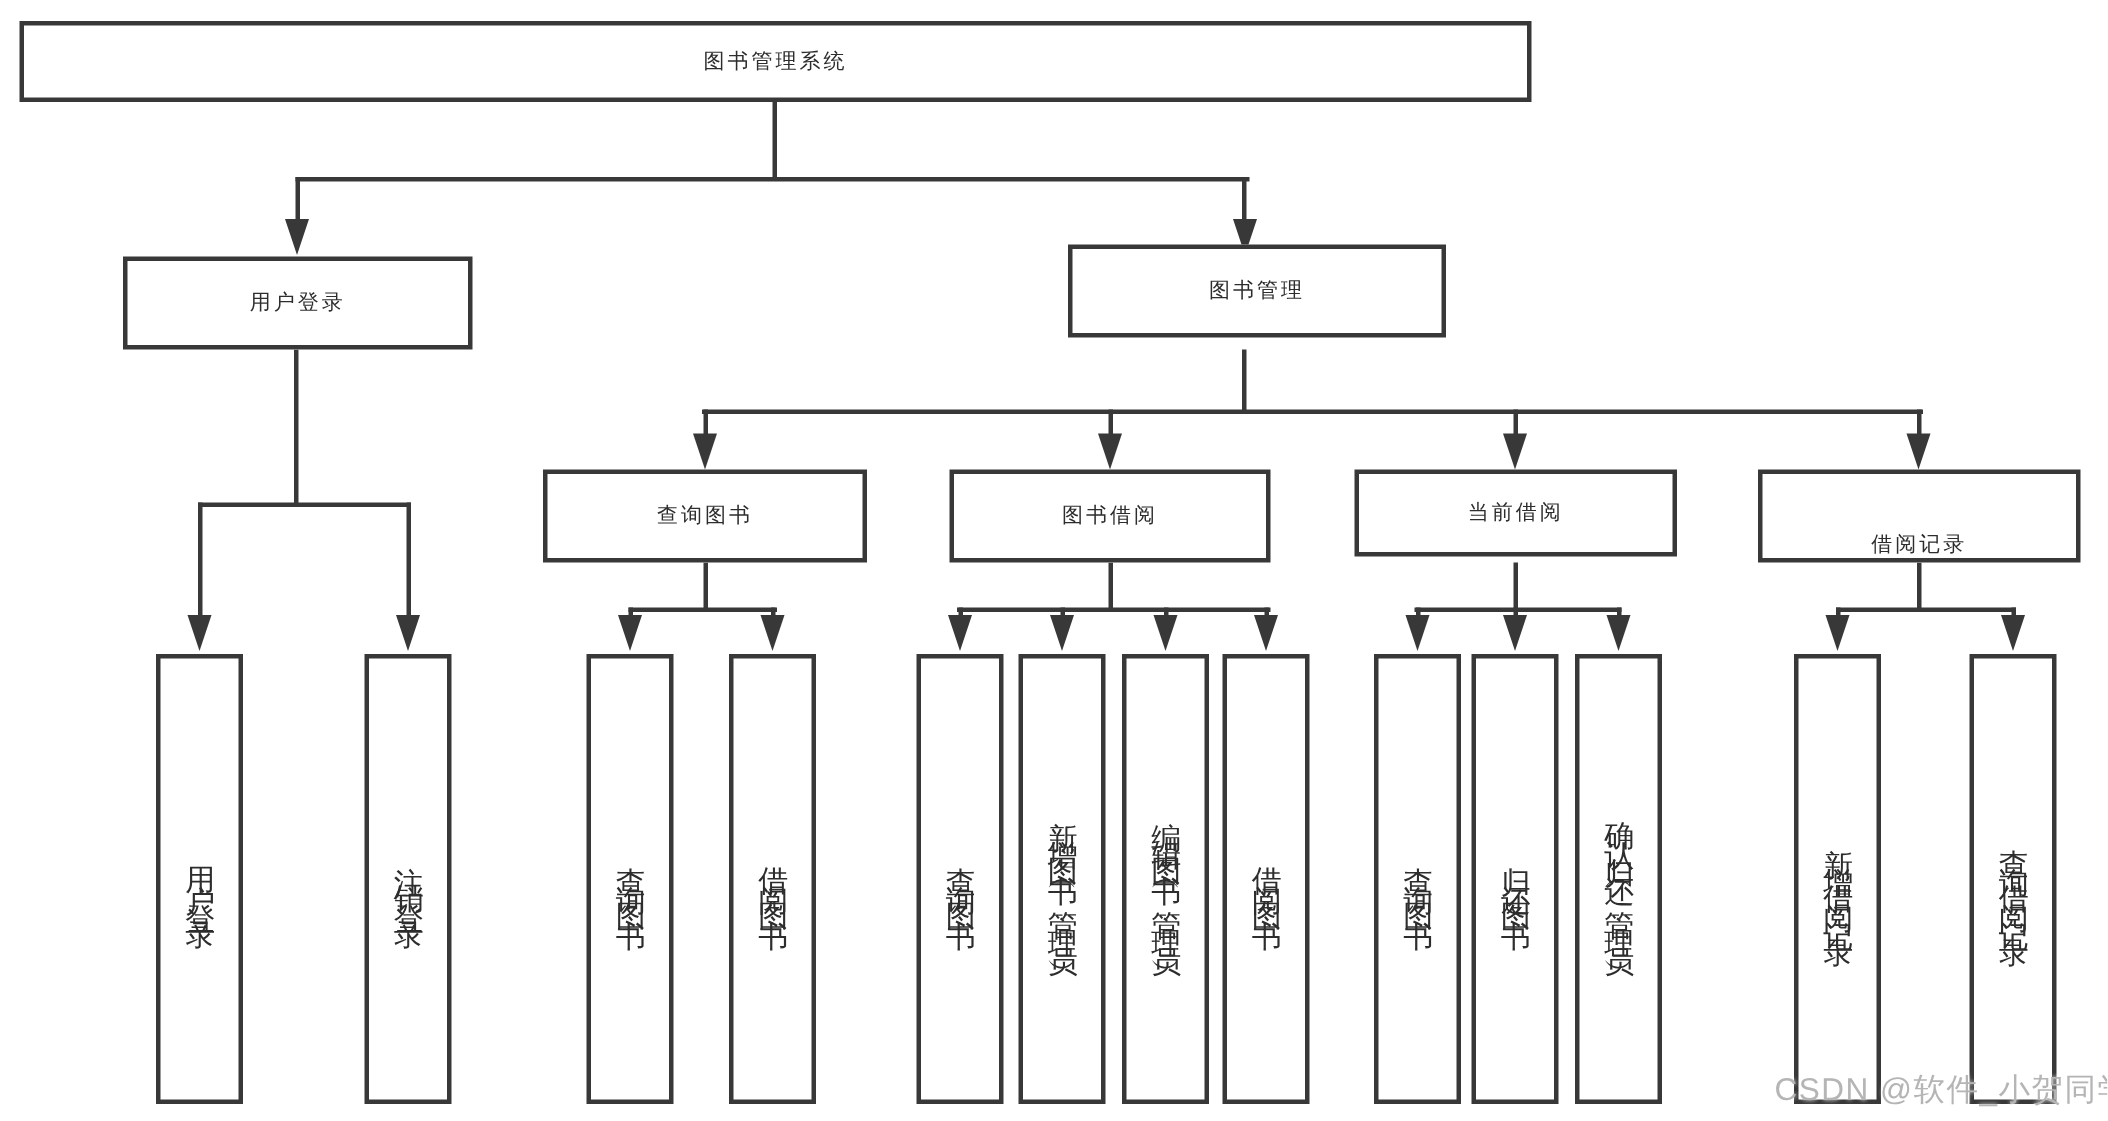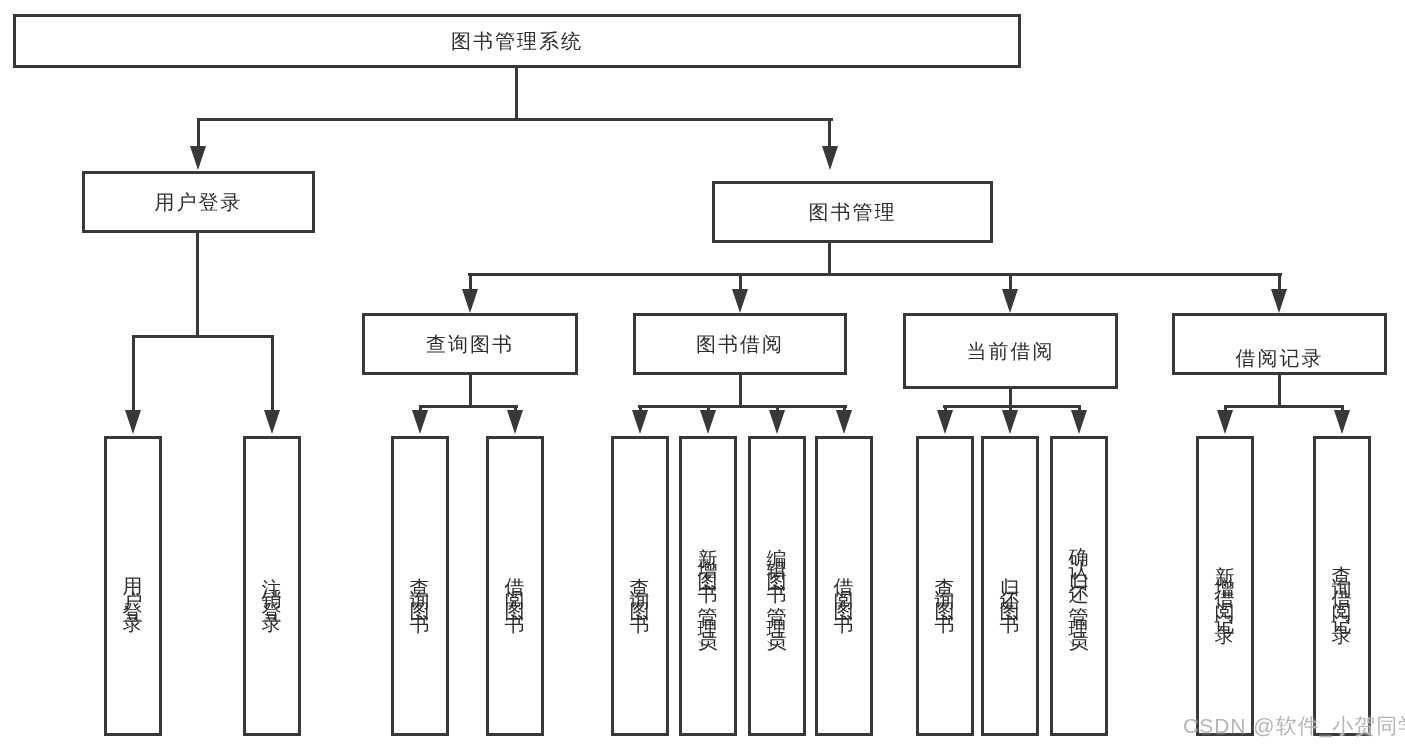--- a/index.html
+++ b/index.html
@@ -13,21 +13,21 @@
   }
   .box{
     position:absolute;
     box-sizing:border-box;
     background:#ffffff;
     border:3px solid #383838;
     display:flex;align-items:center;justify-content:center;
     z-index:2;
   }
   .box .lbl{
-    font-size:20px;
+    font-size:14px;
     letter-spacing:2px;
     color:#2d2d2d;
     white-space:nowrap;
   }
   .vbox .lbl{
     writing-mode:vertical-rl;
     text-orientation:mixed;
     letter-spacing:12px;
     font-size:20px;
     line-height:1;
@@ -64,21 +64,21 @@
   <div class="v" style="left:515px;top:68px;height:52px;"></div>
   <div class="h" style="left:197px;top:118px;width:636px;"></div>
   <div class="v" style="left:197px;top:118px;height:31px;"></div>
   <div class="a" style="left:190px;top:146px;"></div>
   <div class="v" style="left:828px;top:118px;height:31px;"></div>
   <div class="a" style="left:822px;top:146px;"></div>
 
   <div class="box" style="left:82px;top:171px;width:233px;height:62px;">
     <span class="lbl">用户登录</span>
   </div>
-  <div class="box" style="left:712px;top:181px;width:281px;height:62px;">
+  <div class="box" style="left:712px;top:163px;width:252px;height:62px;">
     <span class="lbl">图书管理</span>
   </div>
 
   <div class="v" style="left:196px;top:233px;height:104px;"></div>
   <div class="h" style="left:132px;top:335px;width:142px;"></div>
   <div class="v" style="left:132px;top:335px;height:78px;"></div>
   <div class="a" style="left:125px;top:410px;"></div>
   <div class="v" style="left:271px;top:335px;height:78px;"></div>
   <div class="a" style="left:264px;top:410px;"></div>
 
@@ -92,21 +92,21 @@
   <div class="a" style="left:1002px;top:289px;"></div>
   <div class="v" style="left:1278px;top:273px;height:19px;"></div>
   <div class="a" style="left:1271px;top:289px;"></div>
 
   <div class="box" style="left:362px;top:313px;width:216px;height:62px;">
     <span class="lbl">查询图书</span>
   </div>
   <div class="box" style="left:633px;top:313px;width:214px;height:62px;text-align:center;">
     <span class="lbl">图书借阅</span>
   </div>
-  <div class="box" style="left:903px;top:313px;width:215px;height:76px;">
+  <div class="box" style="left:903px;top:313px;width:215px;height:58px;">
     <span class="lbl">当前借阅</span>
   </div>
   <div class="box" style="left:1172px;top:313px;width:215px;height:62px;align-items:flex-end;">
     <span class="lbl">借阅记录</span>
   </div>
 
   <div class="v" style="left:469px;top:375px;height:33px;"></div>
   <div class="h" style="left:419px;top:405px;width:99px;"></div>
   <div class="v" style="left:419px;top:405px;height:8px;"></div>
   <div class="a" style="left:412px;top:410px;"></div>

